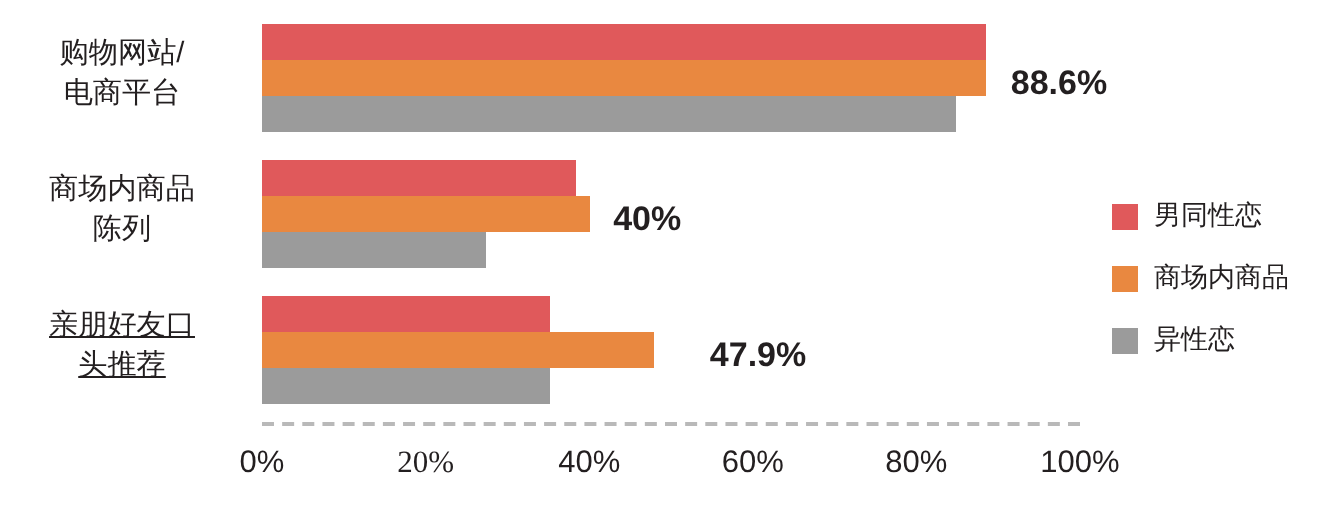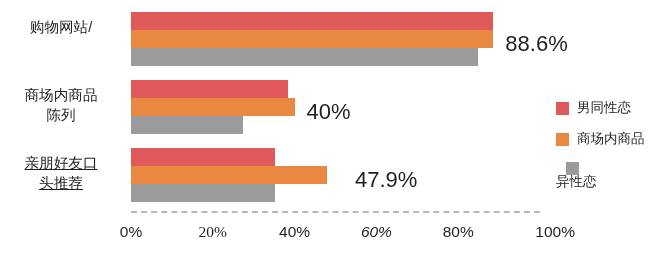--- a/index.html
+++ b/index.html
@@ -57,22 +57,22 @@
     left: 0;
     height: 18px;
     border-radius: 0;
   }
   .bar.s0 { background: #e0595b; }
   .bar.s1 { background: #e98840; }
   .bar.s2 { background: #9b9b9b; }
 
   .value-label {
     position: absolute;
-    font-size: 22px;
-    font-weight: 400;
+    font-size: 17px;
+    font-weight: 700;
     color: #231f20;
     white-space: nowrap;
     line-height: 1;
   }
 
   
   .axis-line {
     position: absolute;
     left: 131px;
     top: 211px;
@@ -126,20 +126,21 @@
   }
 </style>
 </head>
 <body>
 
 <div id="chart-root">
 
   <div class="cat-labels">
       <div class="cat-label" style="top: 17px;">
         <div>购物网站/</div>
+        <div>电商平台</div>
       </div>
       <div class="cat-label" style="top: 85px;">
         <div>商场内商品</div>
         <div>陈列</div>
       </div>
       <div class="cat-label" style="top: 153px; text-decoration: underline;">
         <div>亲朋好友口</div>
         <div>头推荐</div>
       </div>
     </div>
@@ -164,33 +165,33 @@
       </div>
       <div class="value-label" style="left: 207.911px; top: 169px; margin-left: 16px;">47.9%</div>
     </div>
 
   <div class="axis-line"></div>
 
   <div class="tick-labels">
       <div class="tick-label" style="left: 131px;">0%</div>
       <div class="tick-label" style="left: 212.8px; font-family: Liberation Serif, serif;">20%</div>
       <div class="tick-label" style="left: 294.6px;">40%</div>
-      <div class="tick-label" style="left: 376.4px; font-style: italic;">60%</div>
+      <div class="tick-label" style="left: 376.4px;">60%</div>
       <div class="tick-label" style="left: 458.2px;">80%</div>
-      <div class="tick-label" style="left: 540px; text-align: right;">100%</div>
+      <div class="tick-label" style="left: 540px;">100%</div>
     </div>
 
   <div class="legend">
       <div class="legend-item" style="top: 0px;">
         <span class="legend-swatch" style="background: rgb(224, 89, 91);"></span>
         <span class="legend-text">男同性恋</span>
       </div>
       <div class="legend-item" style="top: 31px;">
         <span class="legend-swatch" style="background: rgb(233, 136, 64);"></span>
         <span class="legend-text">商场内商品</span>
       </div>
-      <div class="legend-item" style="top: 62px; flex-direction: column;">
+      <div class="legend-item" style="top: 62px;">
         <span class="legend-swatch" style="background: rgb(155, 155, 155);"></span>
         <span class="legend-text">异性恋</span>
       </div>
     </div>
 
 </div>
 
 </body></html>

